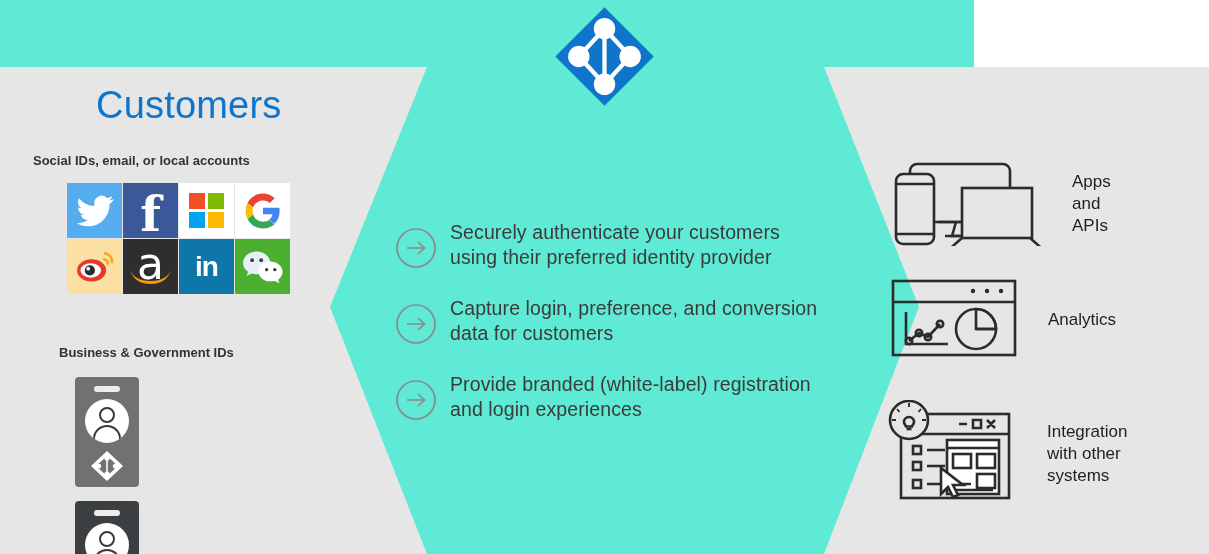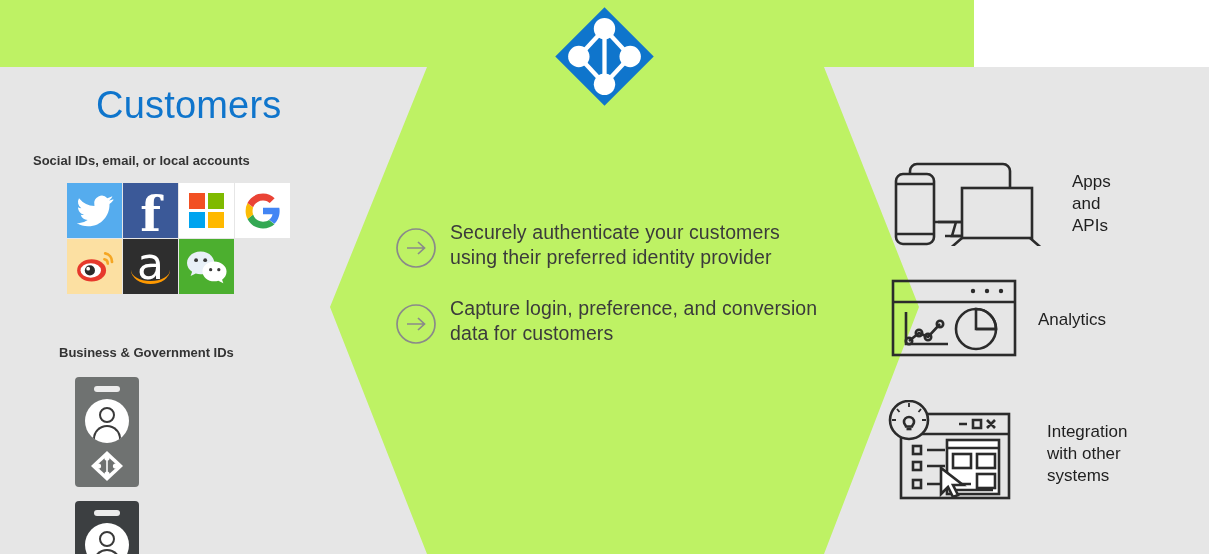--- a/index.html
+++ b/index.html
@@ -3,21 +3,21 @@
 <meta charset="utf-8">
 <style>
   html,body{margin:0;padding:0;}
   body{
     width:1209px;height:554px;
     background:#ffffff;
     font-family:"Liberation Sans", sans-serif;
     overflow:hidden;
     position:relative;
   }
-  #stage{position:relative;width:974px;height:554px;background:#bef264;}
+  #stage{position:relative;width:974px;height:554px;background:#5eead4;}
 
   
   .panel{position:absolute;background:#e6e6e6;}
   #panel-left{
     left:0;top:67px;width:480px;height:487px;
     clip-path:polygon(0 0, 330px 0, 427px 0, 330px 240px, 427px 487px, 330px 487px, 0 487px);
   }
   #panel-right{
     left:729px;top:67px;width:480px;height:487px;
     clip-path:polygon(95px 0, 480px 0, 480px 487px, 95px 487px, 190px 240px);
@@ -104,21 +104,21 @@
   .biz-row{position:absolute;display:flex;align-items:center;}
   #biz-apps{left:890px;top:158px;}
   #biz-analytics{left:890px;top:278px;}
   #biz-integration{left:885px;top:400px;}
   .biz-icon{flex:0 0 auto;}
   .biz-label{
     color:#1f1f1f;font-size:17px;font-weight:400;line-height:1.28;
     margin-left:18px;white-space:pre-line;
   }
   #biz-apps .biz-label{margin-left:22px;}
-  #biz-analytics .biz-label{margin-left:20px;}
+  #biz-analytics .biz-label{margin-left:30px;}
   #biz-integration .biz-label{margin-left:22px;}
 
   
   #center-logo{position:absolute;left:551px;top:3px;width:107px;height:107px;}
 </style>
 </head>
 <body>
 
 <div id="stage">
 
@@ -184,20 +184,23 @@
         <path d="M36 4a10 10 0 0 1 8 10" stroke="#f5a623" stroke-width="3.2" fill="none" stroke-linecap="round"></path>
         <path d="M35 11a5 5 0 0 1 4 5" stroke="#f5a623" stroke-width="3" fill="none" stroke-linecap="round"></path>
       </svg>
     </div>
 
     <div class="social-tile am">
       <span class="am-a">a</span>
       <span class="am-swoosh"></span>
     </div>
 
+    <div class="social-tile li">
+      <span class="li-in">in</span>
+    </div>
 
     <div class="social-tile wc">
       <svg width="44" height="40" viewBox="0 0 48 44" aria-hidden="true">
         <path fill="#e8f0f7" d="M17 5C8.7 5 2 10.6 2 17.5c0 3.9 2.2 7.4 5.6 9.7L6 32l5.6-2.8c1.7.5 3.5.8 5.4.8 8.3 0 15-5.6 15-12.5S25.3 5 17 5z"></path>
         <circle cx="12" cy="14.5" r="2.1" fill="#3a3a3a"></circle>
         <circle cx="22" cy="14.5" r="2.1" fill="#3a3a3a"></circle>
         <path fill="#ffffff" d="M32 16c-7.2 0-13 4.9-13 10.9 0 6 5.8 10.9 13 10.9 1.6 0 3.1-.2 4.5-.7L42 40l-1.4-4.1c3-2 4.9-5.2 4.9-8.9C45.5 20.9 39.2 16 32 16z"></path>
         <circle cx="28" cy="25" r="1.8" fill="#3a3a3a"></circle>
         <circle cx="37" cy="25" r="1.8" fill="#3a3a3a"></circle>
       </svg>
@@ -275,20 +278,29 @@
     <div class="bullet">
       <span class="bullet-icon">
         <svg viewBox="0 0 44 44" width="44" height="44">
           <circle cx="22" cy="22" r="19" fill="none" stroke="#8a8a8a" stroke-width="1.7"></circle>
           <path d="M13 22h17M24 16l6.5 6-6.5 6" fill="none" stroke="#8a8a8a" stroke-width="1.7"></path>
         </svg>
       </span>
       <span class="bullet-text">Capture login, preference, and conversion data for customers</span>
     </div>
 
+    <div class="bullet">
+      <span class="bullet-icon">
+        <svg viewBox="0 0 44 44" width="44" height="44">
+          <circle cx="22" cy="22" r="19" fill="none" stroke="#8a8a8a" stroke-width="1.7"></circle>
+          <path d="M13 22h17M24 16l6.5 6-6.5 6" fill="none" stroke="#8a8a8a" stroke-width="1.7"></path>
+        </svg>
+      </span>
+      <span class="bullet-text">Provide branded (white-label) registration and login experiences</span>
+    </div>
   </div>
 
 
   <div class="biz-row" id="biz-apps">
     <span class="biz-icon">
       <svg width="160" height="88" viewBox="0 0 160 88">
         <g fill="none" stroke="#2b2b2b" stroke-width="2.6">
           <rect x="20" y="6" width="100" height="58" rx="7"></rect>
           <path d="M48 64h62"></path>
           <path d="M66 64 l-4 14 h32 l-4 -14"></path>

